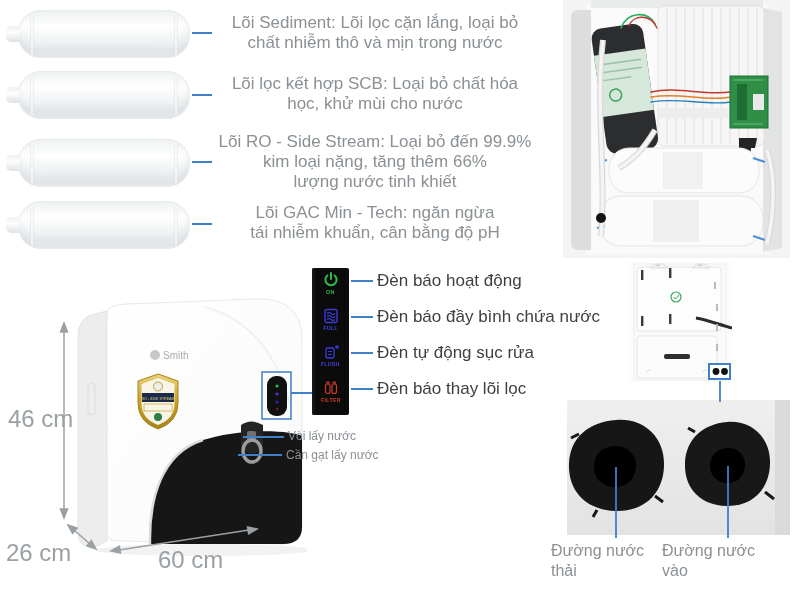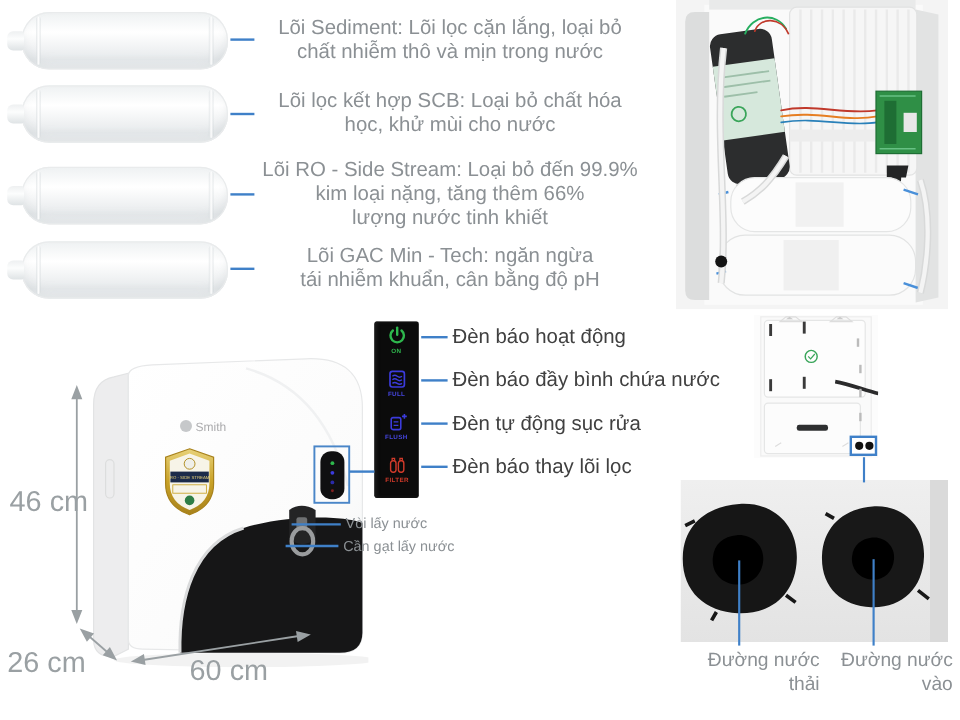--- a/index.html
+++ b/index.html
@@ -23,21 +23,21 @@
          border-radius:2px;box-shadow:inset 2px 0 3px #1c1c1c;}
   .prow{position:absolute;left:0;width:37px;height:34px;display:flex;flex-direction:column;align-items:center;}
   .prow svg{display:block;}
   .ilabel{font-size:9px;line-height:9px;margin-top:1px;transform:scale(.58);transform-origin:center top;
           letter-spacing:.5px;font-weight:bold;}
   .lab-green{color:#2eb84d;} .lab-blue{color:#4646e0;} .lab-red{color:#d03a2a;}
   .plabel{position:absolute;left:377px;color:#404040;font-size:17px;line-height:20px;white-space:nowrap;}
   
   .small-label{position:absolute;color:#8b9094;font-size:12px;line-height:19px;white-space:nowrap;}
   .dim-label{position:absolute;color:#9aa0a3;font-size:24px;line-height:22px;white-space:nowrap;}
-  .port-label{position:absolute;width:132px;text-align:right;color:#8b9094;font-size:16px;
+  .port-label{position:absolute;width:132px;text-align:left;color:#8b9094;font-size:16px;
               line-height:20px;white-space:pre-line;}
   
   .photo{position:absolute;overflow:hidden;}
   #overlay{position:absolute;left:0;top:0;width:800px;height:600px;pointer-events:none;z-index:9;}
 </style>
 </head>
 <body>
 
 <div id="stage">
 

